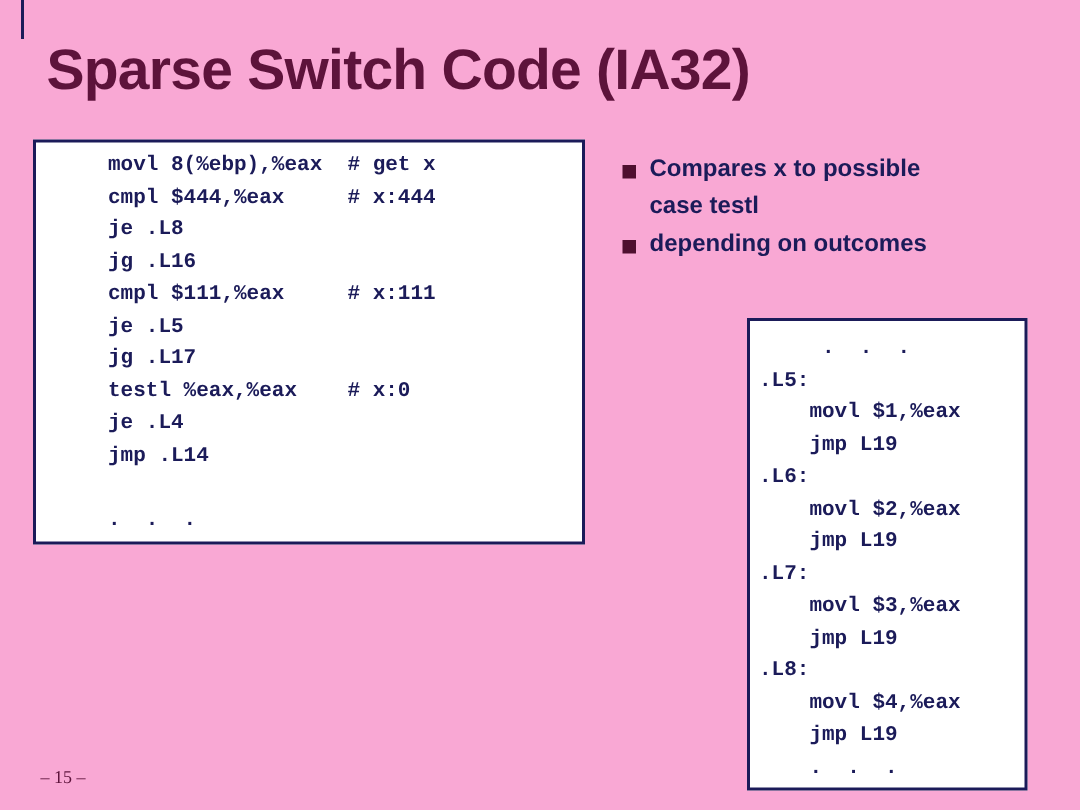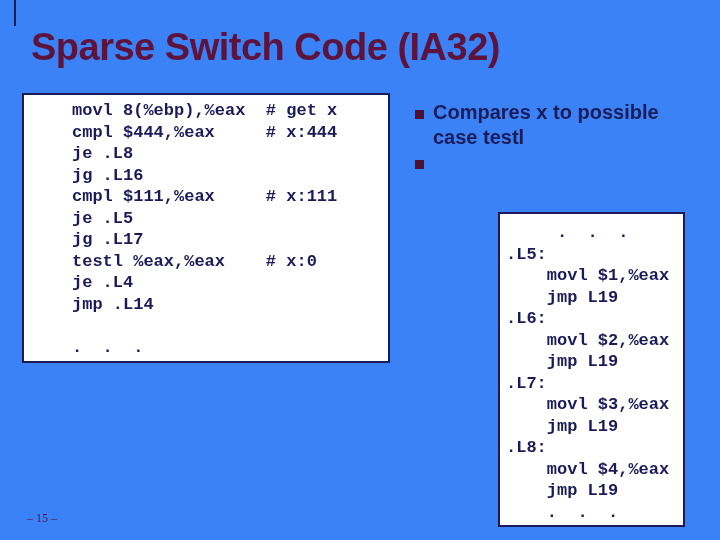--- a/index.html
+++ b/index.html
@@ -1,20 +1,20 @@
 <!DOCTYPE html>
 <html><head>
 <meta charset="utf-8">
 <style>
   html, body { margin: 0; padding: 0; background: #ffffff; }
   .slide {
     position: relative;
     width: 720px;
     height: 540px;
-    background: #3b82f6;
+    background: #f9a8d4;
     overflow: hidden;
     font-family: "Liberation Sans", sans-serif;
   }
   .top-tick {
     position: absolute;
     left: 14px; top: 0;
     width: 2px; height: 26px;
     background: #1b1b59;
   }
   .title {
@@ -30,37 +30,37 @@
   .code-box {
     position: absolute;
     box-sizing: border-box;
     border: 2px solid #1b1b59;
     background: #ffffff;
   }
   .code-box pre {
     margin: 0;
     font-family: "Liberation Mono", "DejaVu Sans Mono", monospace;
     font-weight: bold;
-    font-size: 17px;
+    font-size: 14px;
     line-height: 21.5px;
     color: #1b1b59;
   }
   .left-box  { left: 22px;  top: 93px;  width: 368px; height: 270px; }
   .left-box pre  { padding: 5px 0 0 48px; }
   .right-box { left: 498px; top: 212px; width: 187px; height: 315px; }
   .right-box pre { padding: 8px 0 0 6px; }
   .bullets {
     position: absolute;
     left: 415px; top: 100px;
     width: 285px;
   }
   .bullet-item {
     position: relative;
     padding-left: 18px;
-    font-size: 20px;
+    font-size: 16px;
     line-height: 25px;
     font-weight: bold;
     color: #1b1b59;
   }
   .bullet-marker {
     position: absolute;
     left: 0; top: 10px;
     width: 9px; height: 9px;
     background: #4f0f2f;
   }
@@ -98,20 +98,21 @@
   </div>
 
   <div class="bullets">
     <div class="bullet-item">
       <span class="bullet-marker"></span>
       <div>Compares x to possible</div>
       <div>case testl</div>
     </div>
     <div class="bullet-item">
       <span class="bullet-marker"></span>
+      <div>depending on outcomes</div>
     </div>
   </div>
 
   <div class="code-box right-box">
     <pre>     .  .  .
 .L5:
     movl $1,%eax
     jmp L19
 .L6:
     movl $2,%eax

